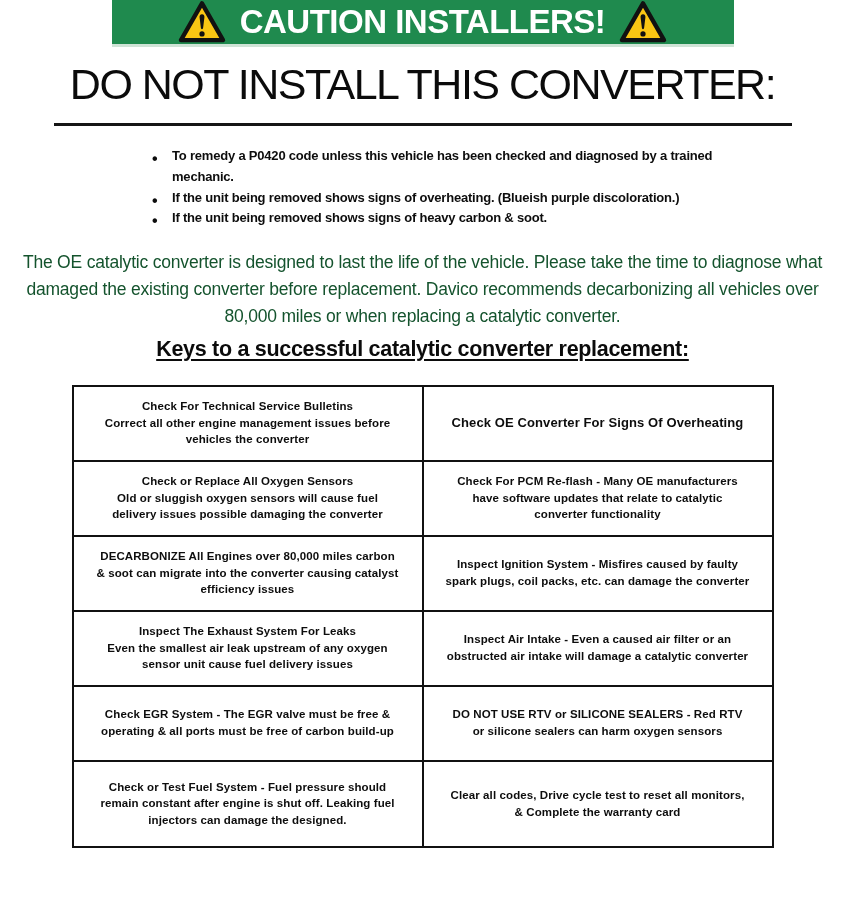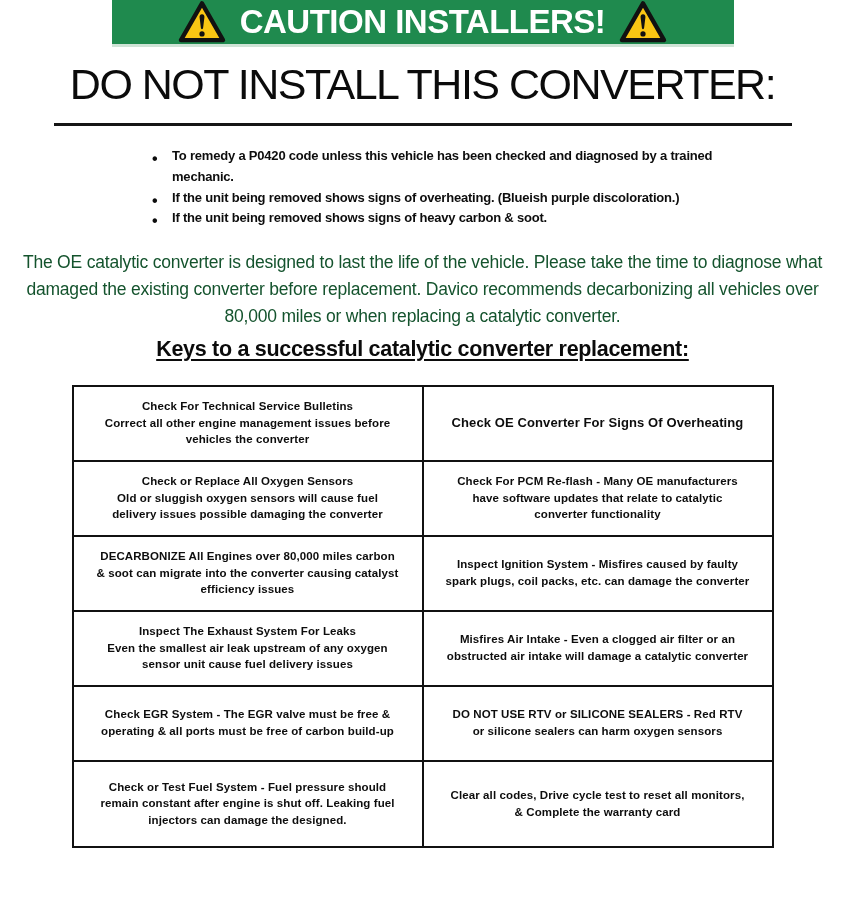--- a/index.html
+++ b/index.html
@@ -184,21 +184,21 @@
         <td>
           <span class="cell-line">Inspect Ignition System - Misfires caused by faulty spark plugs, coil packs, etc. can damage the converter</span>
         </td>
       </tr>
       <tr>
         <td>
           <span class="cell-line">Inspect The Exhaust System For Leaks</span>
           <span class="cell-line">Even the smallest air leak upstream of any oxygen sensor unit cause fuel delivery issues</span>
         </td>
         <td>
-          <span class="cell-line">Misfires Air Intake - Even a clogged air filter or an obstructed air intake will damage a catalytic converter</span>
+          <span class="cell-line">Inspect Air Intake - Even a caused air filter or an obstructed air intake will damage a catalytic converter</span>
         </td>
       </tr>
       <tr>
         <td>
           <span class="cell-line">Check EGR System - The EGR valve must be free &amp; operating &amp; all ports must be free of carbon build-up</span>
         </td>
         <td>
           <span class="cell-line">DO NOT USE RTV or SILICONE SEALERS - Red RTV or silicone sealers can harm oxygen sensors</span>
         </td>
       </tr>

